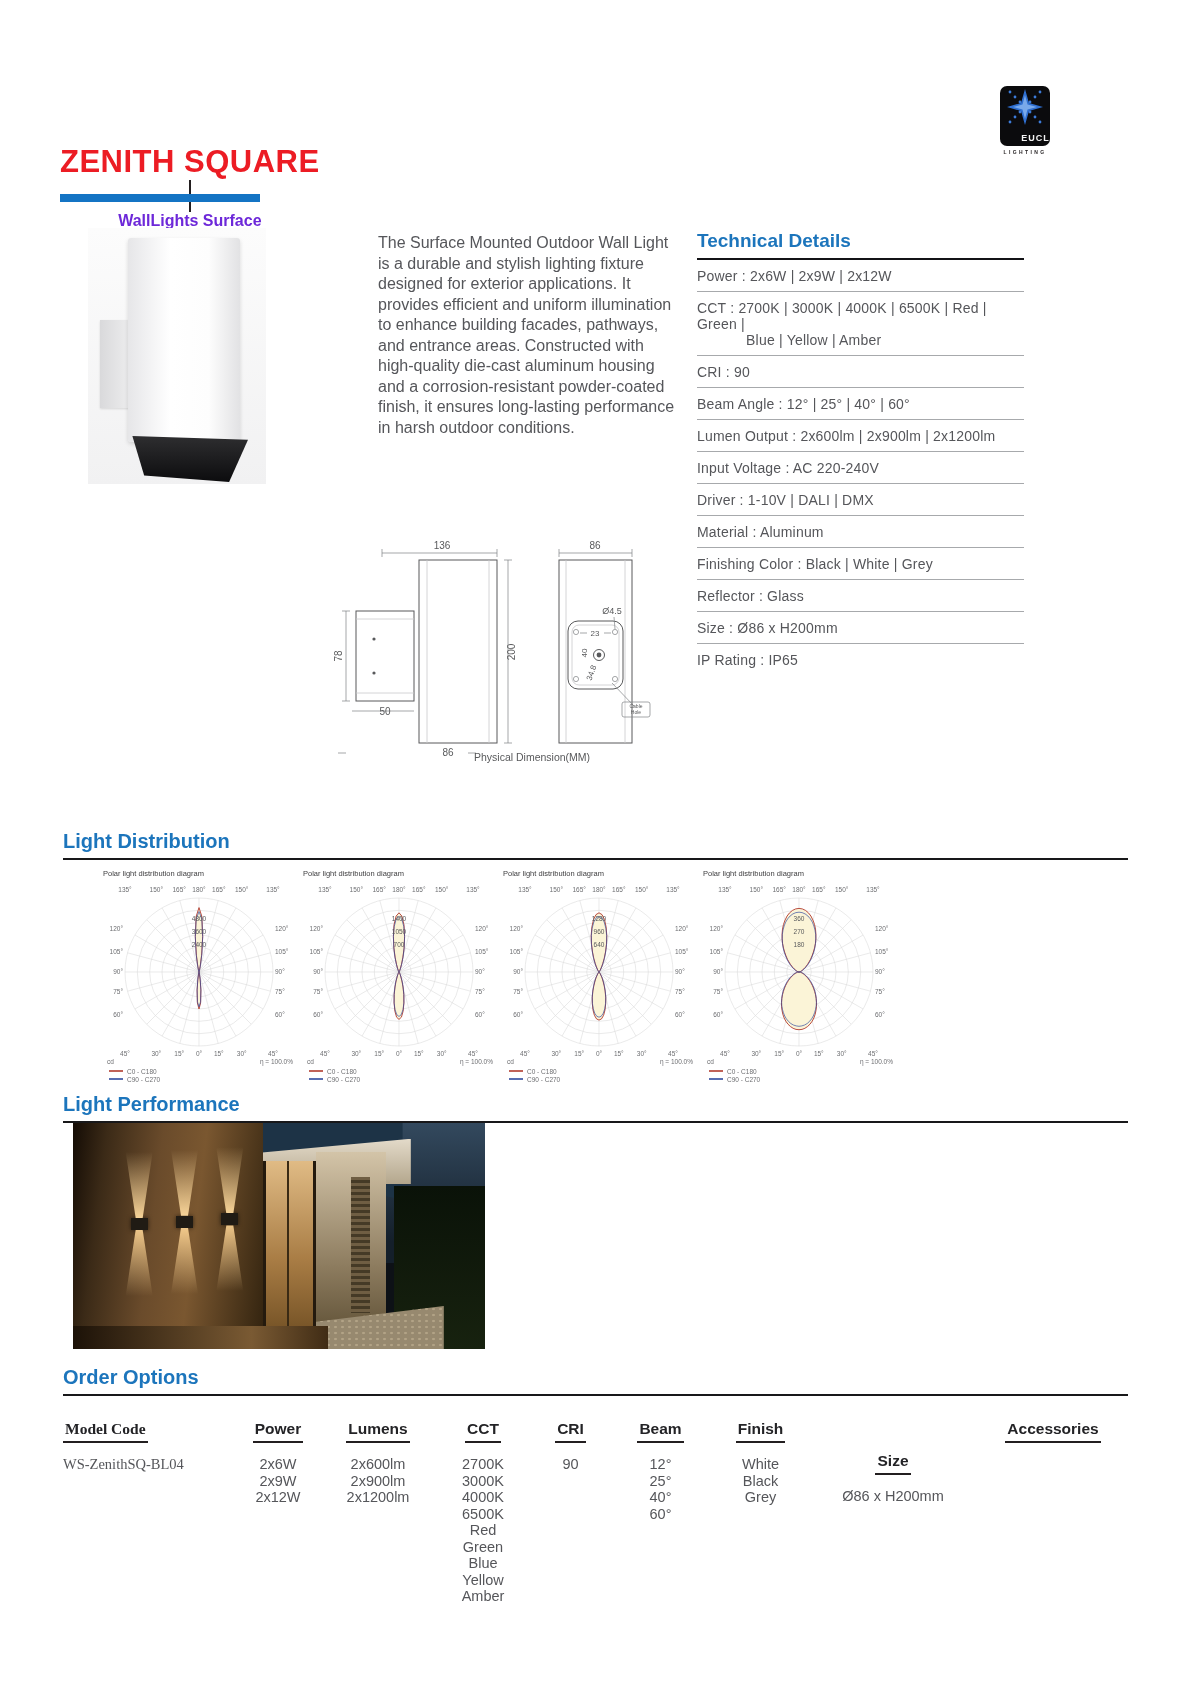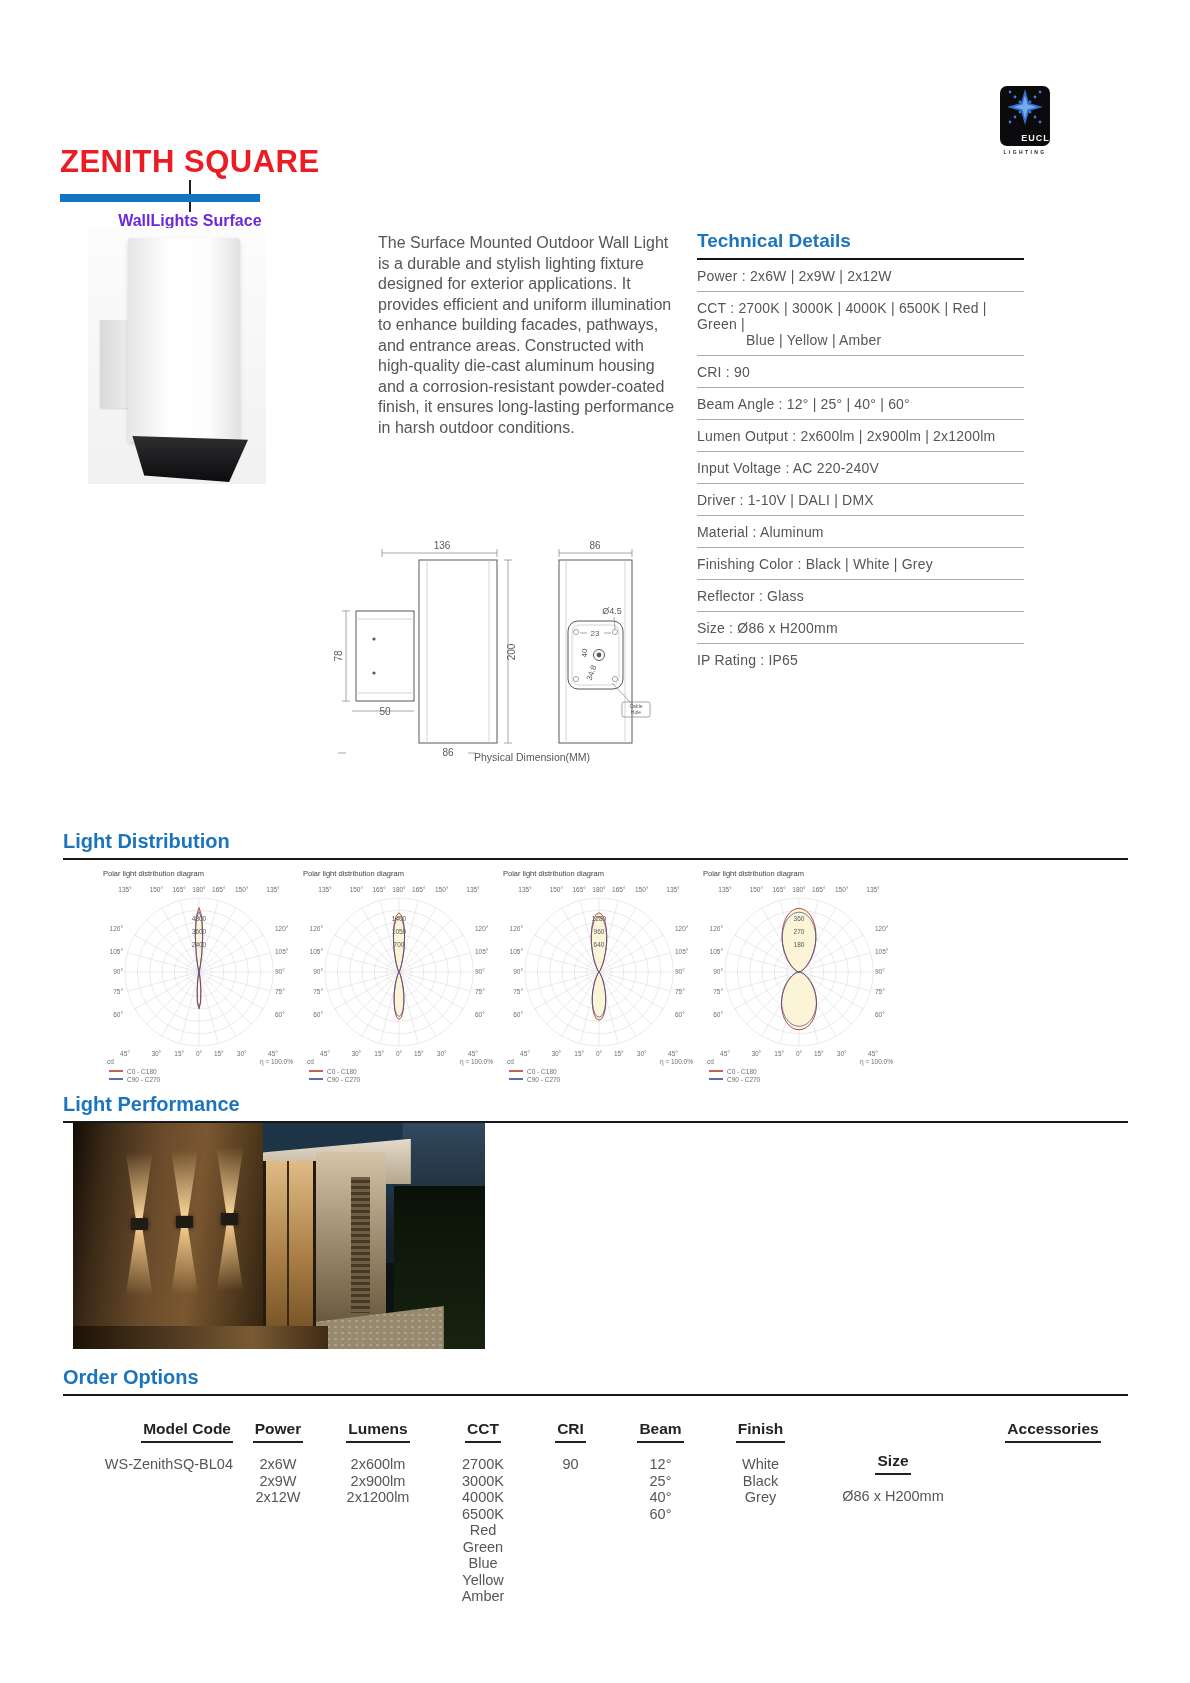--- a/index.html
+++ b/index.html
@@ -62,21 +62,21 @@
   .ph-gravel { position:absolute; left:56%; top:81%; width:34%; height:19%; background:#97896f; background-image:radial-gradient(#b2a386 1px, transparent 1.8px); background-size:7px 6px; clip-path:polygon(0 40%,100% 0,100% 100%,0 100%); }
   .ph-deck { position:absolute; left:0; top:90%; width:62%; height:10%; background:linear-gradient(90deg,#1c1208,#7a5a33 70%,#402c15); }
   .ph-fix { position:absolute; width:17px; height:12px; background:#201b14; box-shadow:0 0 4px rgba(0,0,0,.6); }
   .ph-cone { position:absolute; left:-5px; width:27px; height:66px; }
   .ph-cone.up { bottom:12px; background:linear-gradient(to top, rgba(255,219,158,.95), rgba(255,219,158,0)); clip-path:polygon(37% 100%,63% 100%,100% 0,0 0); }
   .ph-cone.down { top:12px; background:linear-gradient(to bottom, rgba(255,213,148,.9), rgba(255,213,148,0)); clip-path:polygon(37% 0,63% 0,100% 100%,0 100%); }
 
   
   .order-table { position:absolute; left:63px; top:1420px; width:1065px; display:flex; justify-content:space-between; }
   .col { text-align:center; }
-  .col.left { text-align:right; }
+  .col.left { text-align:left;font-family:Liberation Serif, serif; }
   .th { display:inline-block; font-size:15.5px; font-weight:bold; color:#232326; border-bottom:2px solid #231f20; padding:0 2px 3px; }
   .td { margin-top:13px; font-size:14.5px; line-height:16.5px; color:#55565a; white-space:pre-line; }
 </style>
 </head>
 <body>
 
 <div class="page">
 
   <div class="logo">
     <div class="logo-box">

